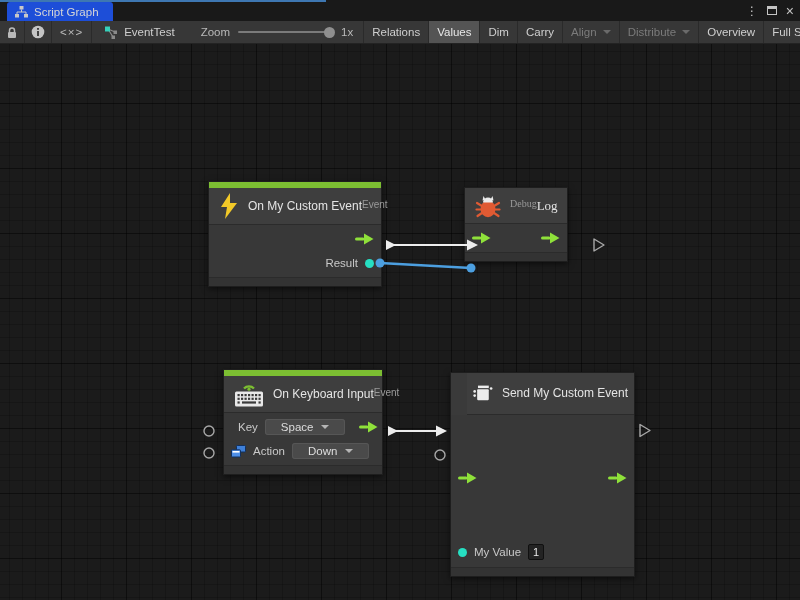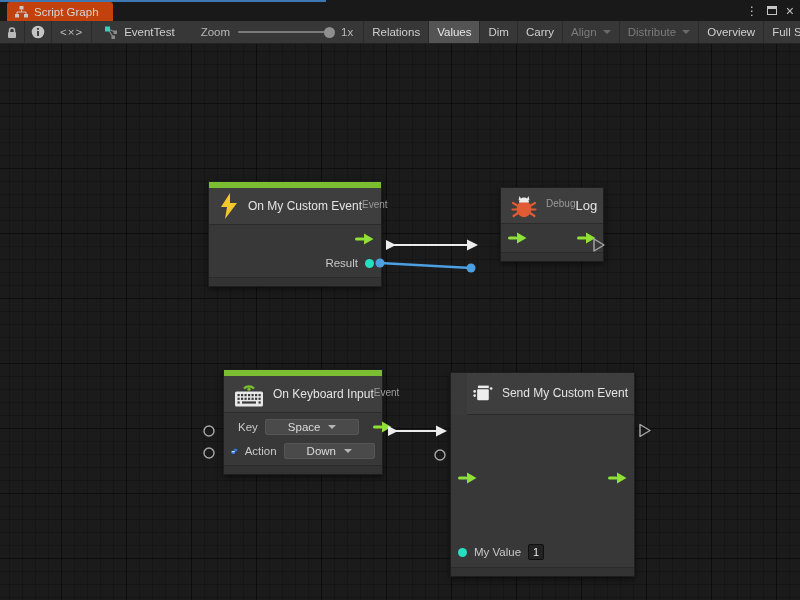--- a/index.html
+++ b/index.html
@@ -2,21 +2,21 @@
 <html><head>
 <meta charset="utf-8">
 <style>
   * { box-sizing: border-box; margin: 0; padding: 0; }
   html,body { width:800px; height:600px; overflow:hidden; background:#1B1B1B;
     font-family:"Liberation Sans", sans-serif; -webkit-font-smoothing:antialiased; }
 
   
   .tabbar { position:absolute; top:0; left:0; width:800px; height:21px; background:#191919; z-index:10; }
   .focus-line { position:absolute; top:0; left:0; width:326px; height:2px; background:#3E77B2; z-index:12; }
-  .tab { position:absolute; left:7px; top:2px; height:19px; background:#c2410c;
+  .tab { position:absolute; left:7px; top:2px; height:19px; background:#1d4ed8;
     display:flex; align-items:center; gap:6px; padding:0 14px 0 8px;
     color:#D6D6D6; font-size:11.5px; border-radius:3px 3px 0 0; z-index:11; }
   .winctl { position:absolute; right:6px; top:0; height:21px; display:flex; align-items:center; gap:9px; color:#C4C4C4; }
   .winctl .glyph { font-size:12px; line-height:1; cursor:default; }
   .maxbox { width:10px; height:9px; border:1px solid #C4C4C4; border-top:3px solid #C4C4C4; display:inline-block; }
 
   
   .toolbar { position:absolute; top:21px; left:0; width:800px; height:23px; background:#373737;
     border-bottom:1px solid #232323; display:flex; align-items:stretch; font-size:11.5px; color:#CFCFCF; z-index:10; }
   .tbtn { display:flex; align-items:center; justify-content:center; padding:0 8px;
@@ -56,21 +56,21 @@
   .bd { background:#383838; border-bottom:1px solid #2B2B2B; padding:2px 0; }
   .prow { height:24px; display:flex; align-items:center; gap:7px; padding:0 7px; color:#C9C9C9; font-size:11.5px; }
   .prow.tall { height:26px;margin-top:48px; }
   .prow .grow { flex:1; }
   .ftr { height:8px; background:#333333; }
   .dot { width:9px; height:9px; border-radius:50%; flex:0 0 auto; }
   .dot.teal { background:#26DFC2; }
   .dot.gray { background:#9A9A9A; }
   .flow-arrow { flex:0 0 auto; display:block; }
   .dropdown { display:inline-flex; align-items:center; gap:8px; background:#4A4A4A; border-radius:3px;
-    padding:2px 23px; color:#DDDDDD; font-size:11.5px; box-shadow:inset 0 0 0 1px #565656; }
+    padding:2px 16px; color:#DDDDDD; font-size:11.5px; box-shadow:inset 0 0 0 1px #565656; }
   .dropdown .caret { width:0; height:0; border-left:4px solid transparent; border-right:4px solid transparent;
     border-top:4.5px solid #B5B5B5; }
   .value-field { width:16px; background:#232323; border:1px solid #101010; border-radius:2px;
     color:#E8E8E8; font-size:11px; text-align:center; padding:1px 0; font-family:"Liberation Sans",sans-serif; }
 </style>
 </head>
 <body>
 
 <div class="tabbar">
   <div class="focus-line"></div>
@@ -174,21 +174,21 @@
       </div>
       <div class="prow">
         <span class="grow"></span>
         <span>Result</span>
         <span class="dot teal"></span>
       </div>
     </div>
     <div class="ftr"></div>
   </div>
 
-  <div class="node" style="left:500px; top:143px; width:104px;">
+  <div class="node" style="left:464px; top:143px; width:104px;font-family:Liberation Serif, serif;">
     <div class="hdr">
       <svg class="flow-arrow" width="26" height="25" viewBox="0 0 26 25">
         <g stroke="#E05A33" stroke-width="2.2" stroke-linecap="round">
           <line x1="7" y1="13" x2="2" y2="10"></line>
             <line x1="7" y1="16.5" x2="1.5" y2="16.5"></line>
             <line x1="7" y1="20" x2="2.5" y2="23"></line>
           <line x1="19" y1="13" x2="24" y2="10"></line>
             <line x1="19" y1="16.5" x2="24.5" y2="16.5"></line>
             <line x1="19" y1="20" x2="23.5" y2="23"></line>
         </g>

